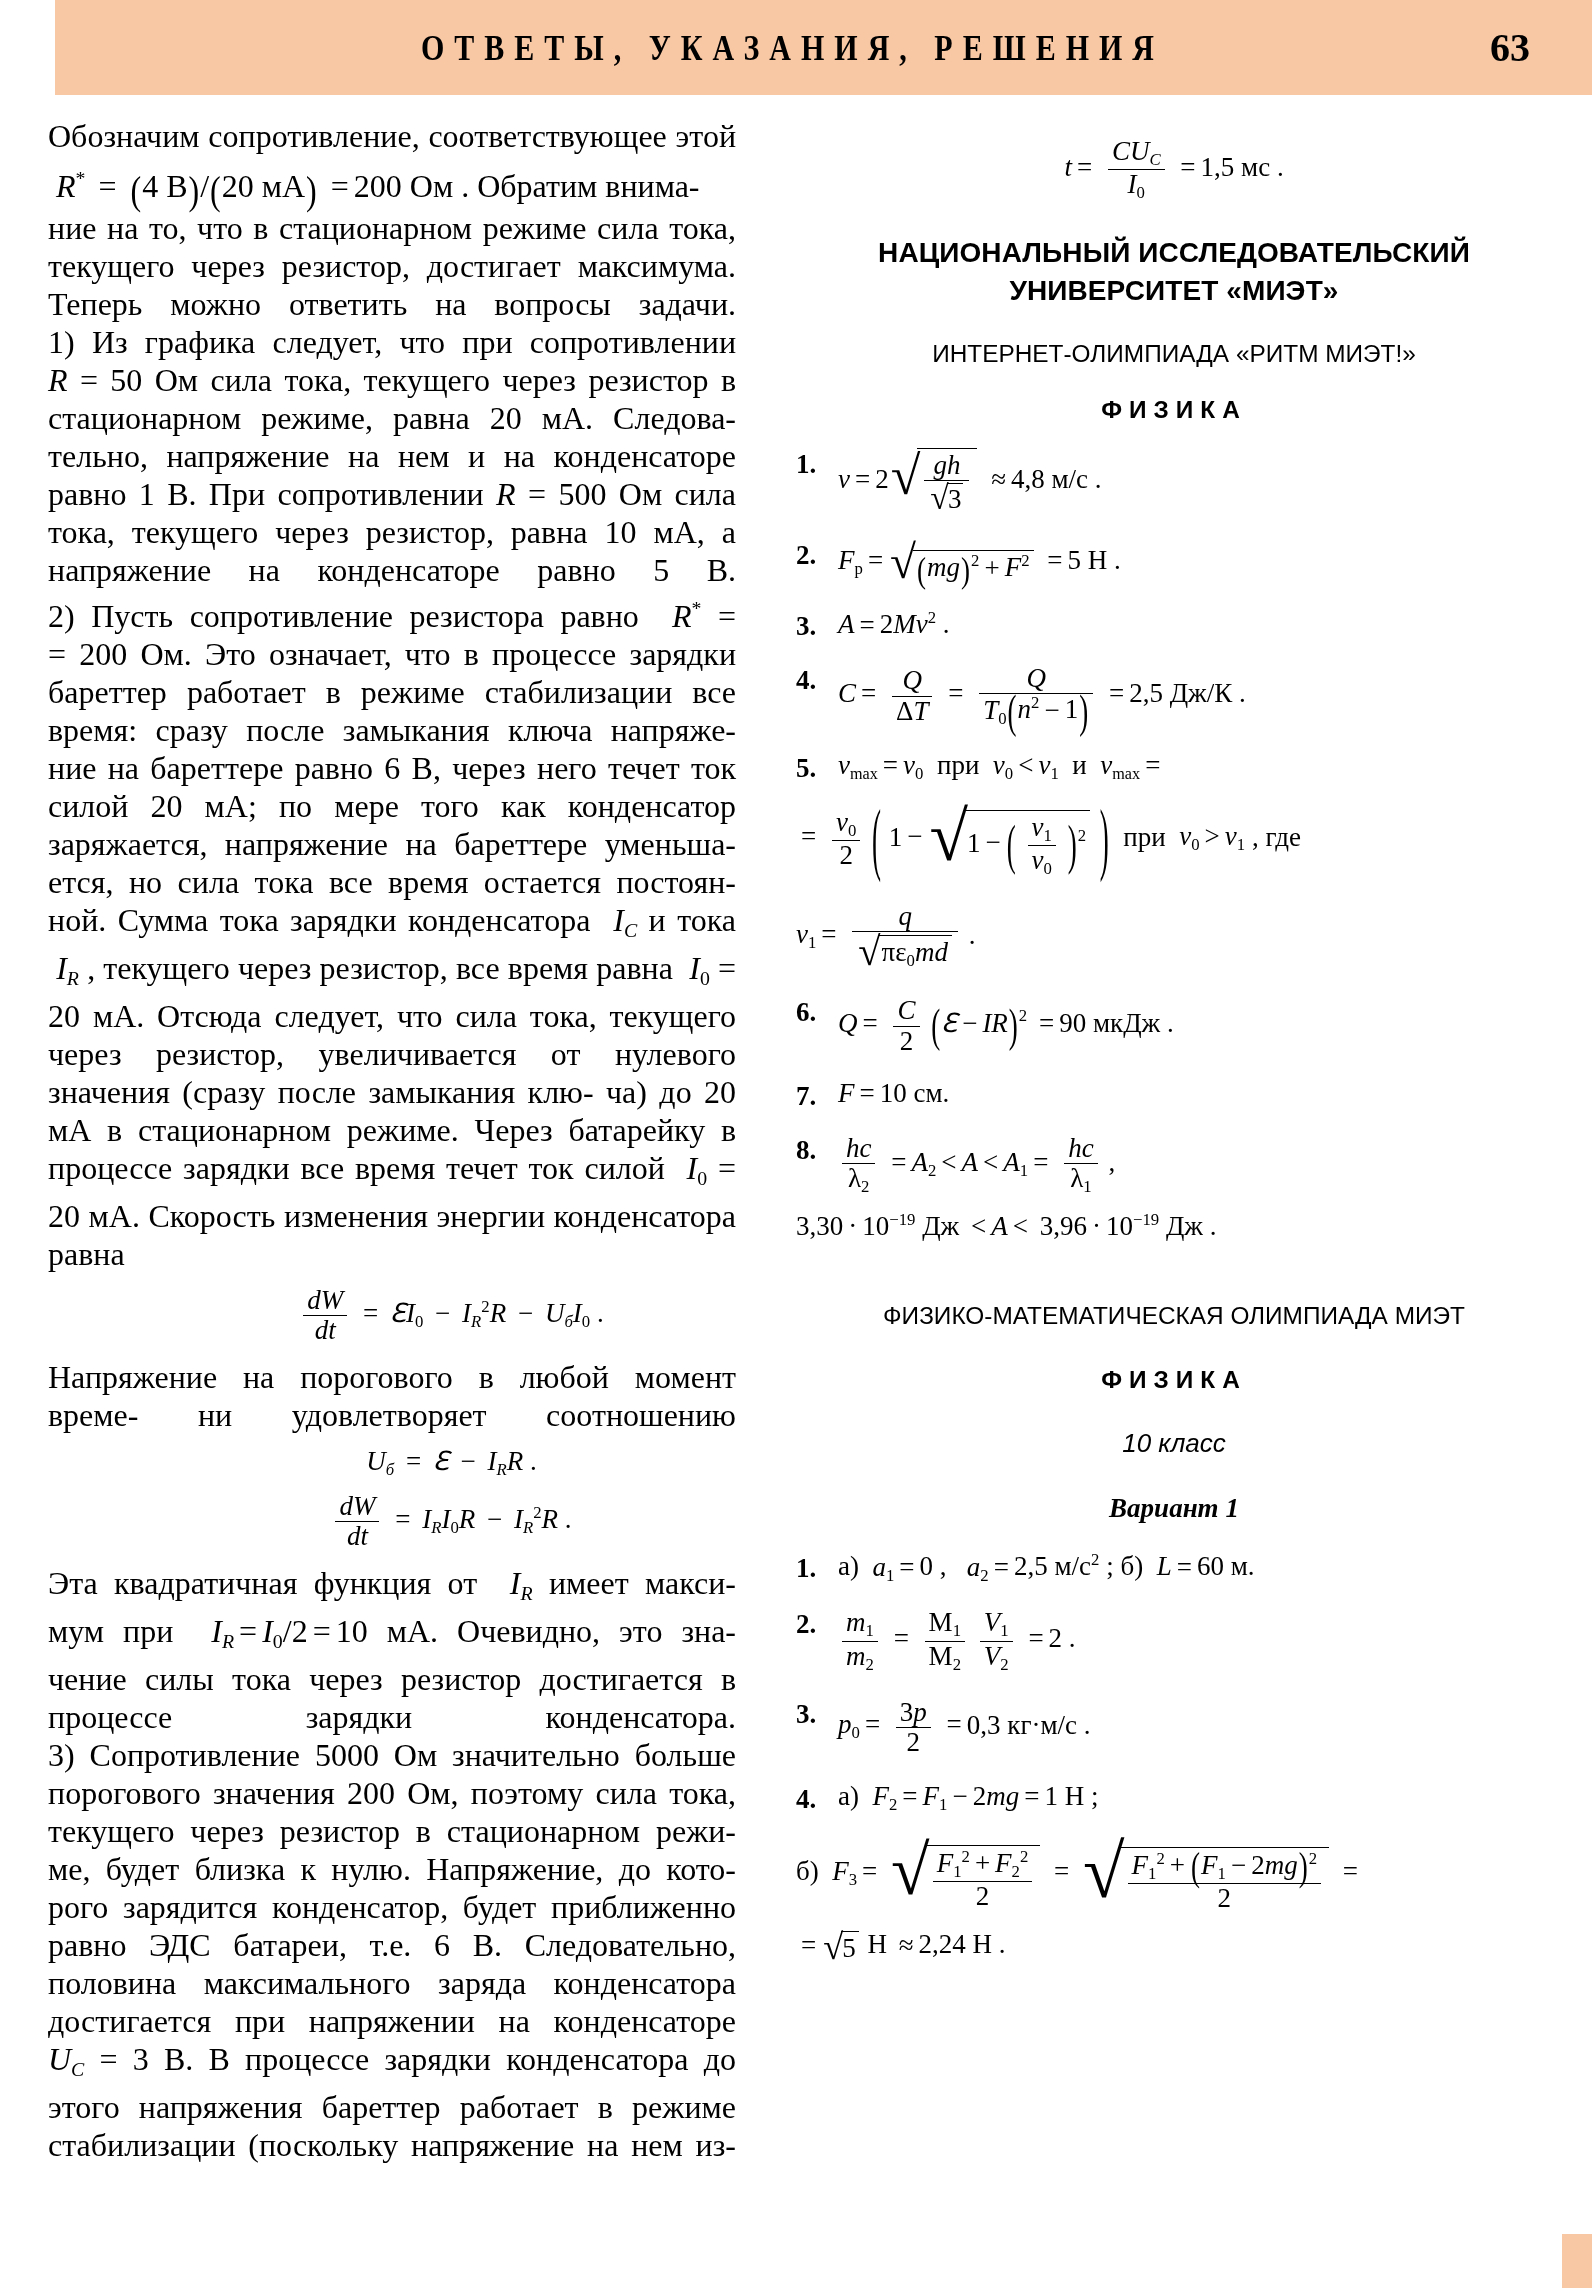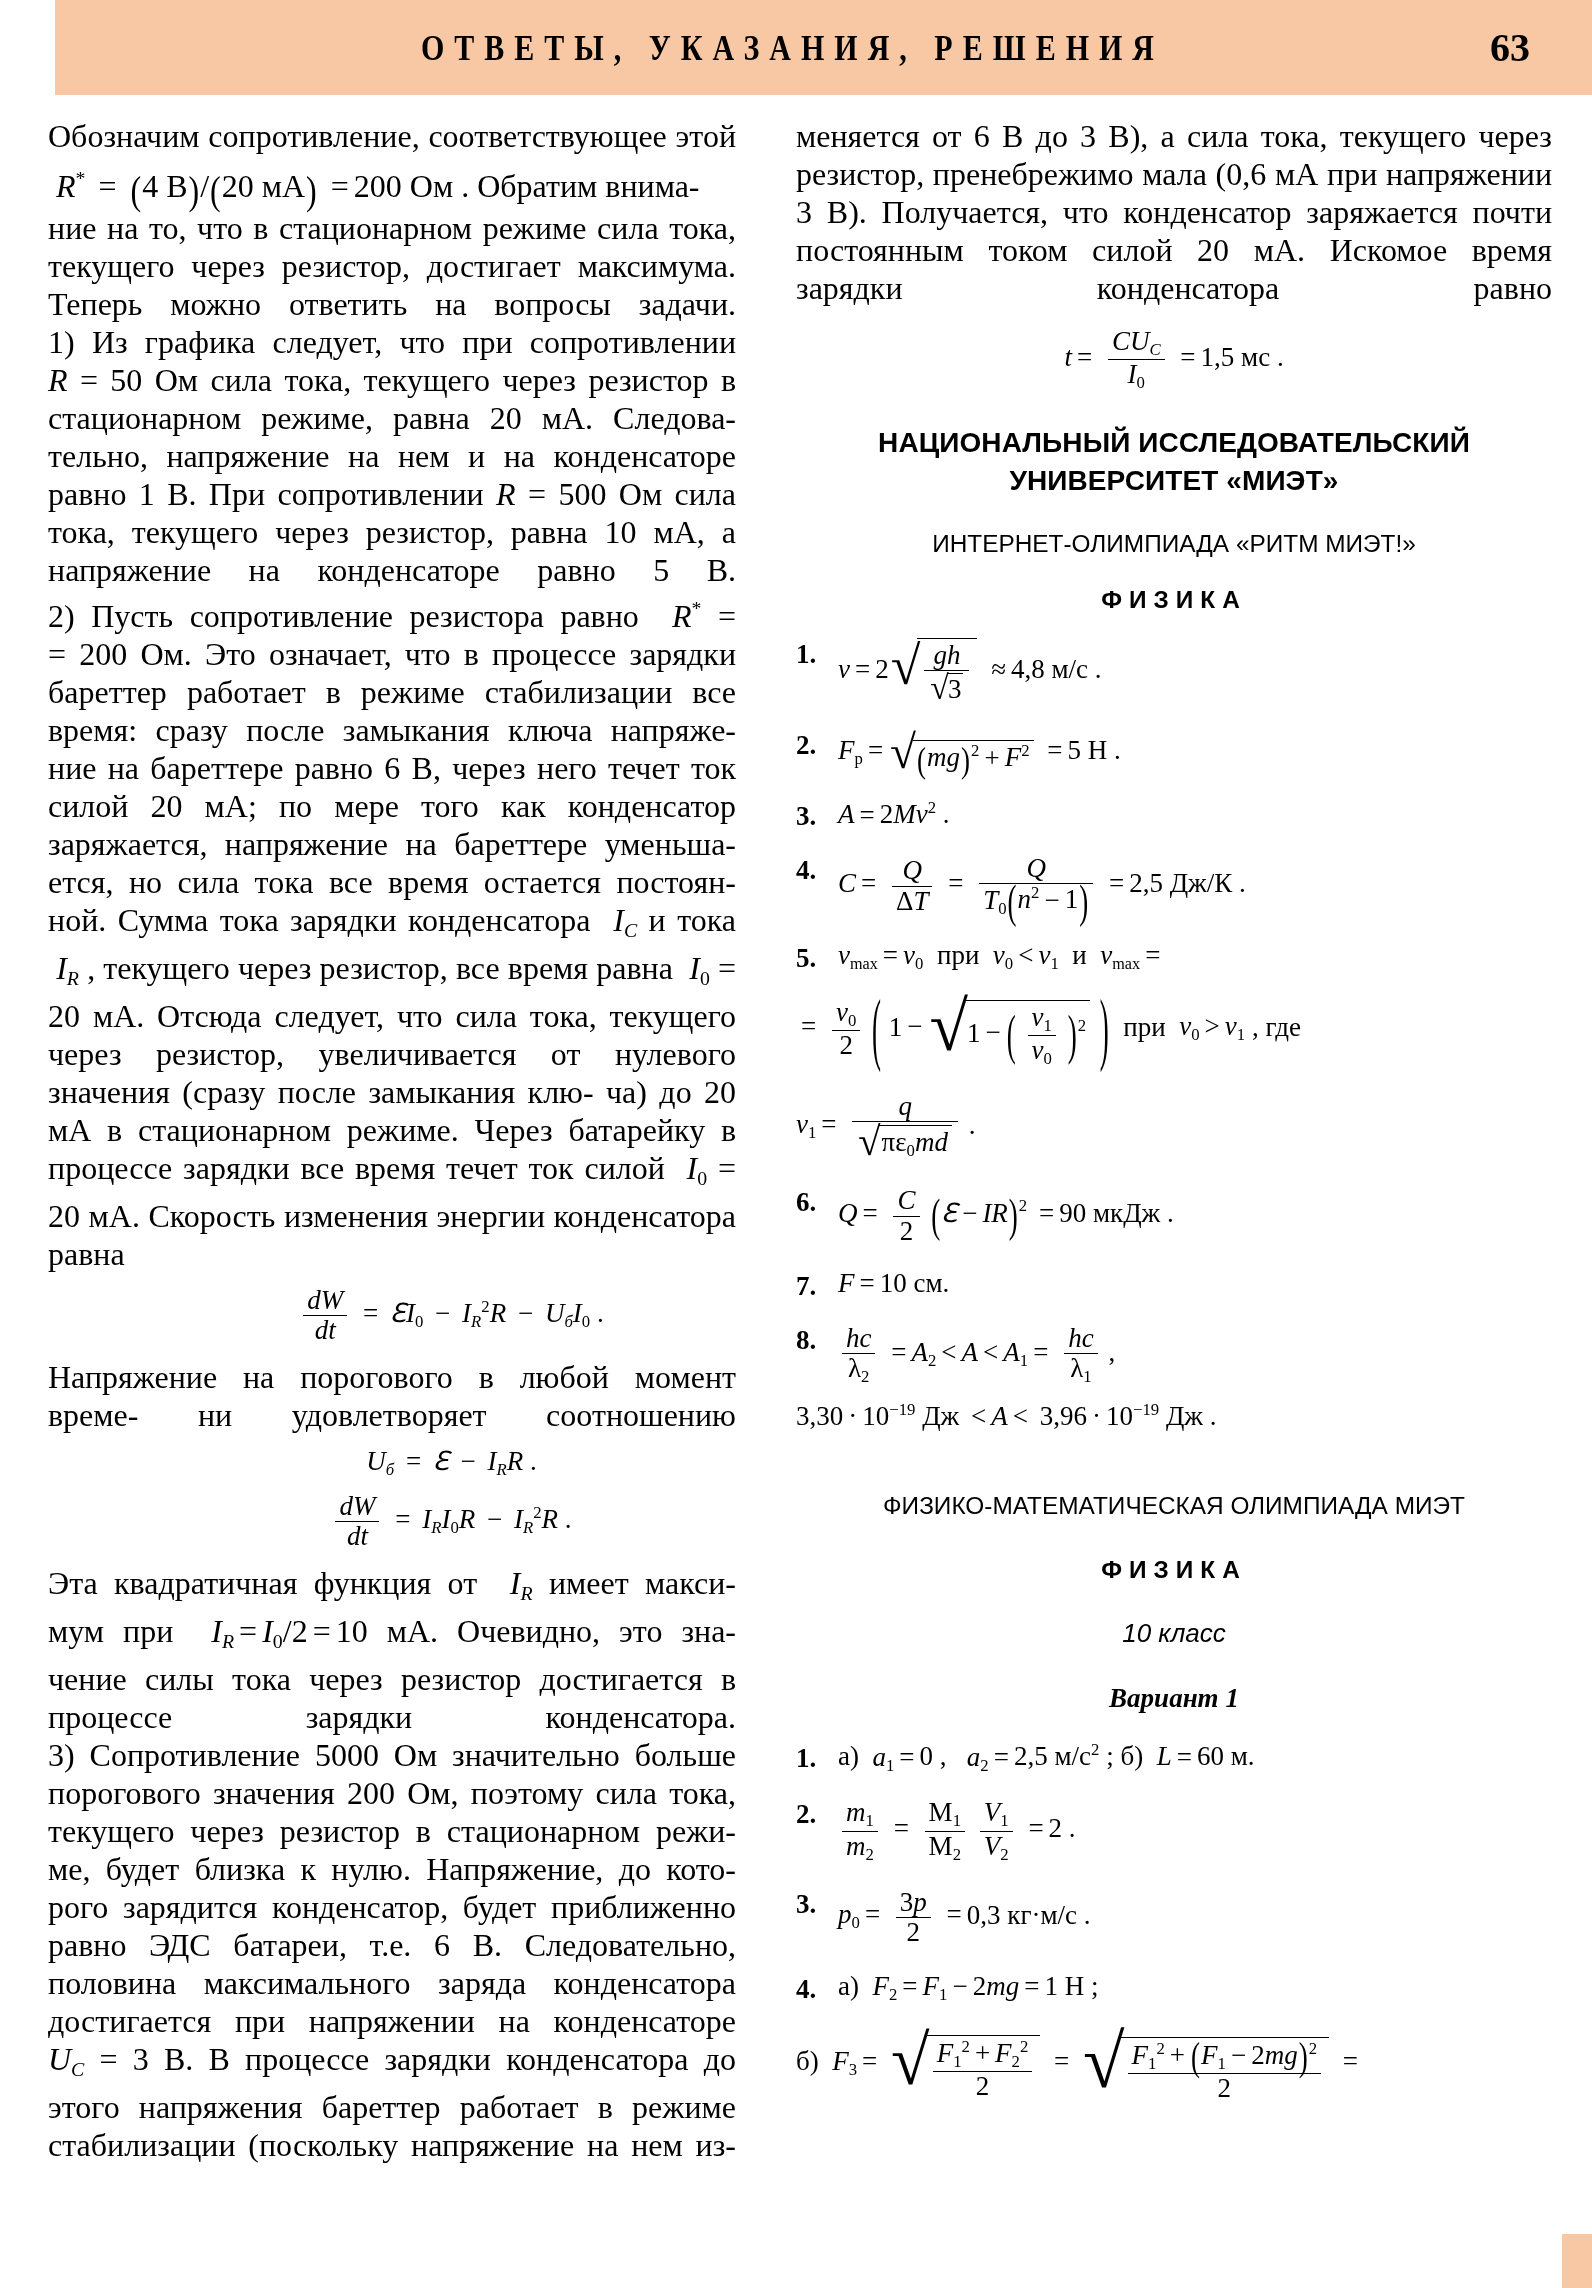--- a/index.html
+++ b/index.html
@@ -233,21 +233,20 @@
     <span>3) Сопротивление 5000 Ом значительно больше порогового значения 200 Ом, поэтому сила тока, текущего через резистор в стационарном режи- ме, будет близка к нулю. Напряжение, до кото- рого зарядится конденсатор, будет приближенно равно ЭДС батареи, т.е. 6 В. Следовательно, половина максимального заряда конденсатора достигается при напряжении на конденсаторе</span>
     <br>
     <span class="mi">U<sub>C</sub></span>
     <span>= 3 В. В процессе зарядки конденсатора до этого напряжения бареттер работает в режиме стабилизации (поскольку напряжение на нем из-</span>
   </p>
 
 </div>
 
 <div class="column" id="col-right">
 
-  <p class="para">меняется от 6 В до 3 В), а сила тока, текущего через резистор, пренебрежимо мала (0,6 мА при напряжении 3 В). Получается, что конденсатор заряжается почти постоянным током силой 20 мА. Искомое время зарядки конденсатора равно</p>
 
   <div class="eq-block" style="margin-top:20px;">
     <span class="mi">t</span><span class="op">=</span>
     <span class="frac">
       <span class="num"><span class="mi">CU<sub>C</sub></span></span>
       <span class="den"><span class="mi">I<sub class="up">0</sub></span></span>
     </span>
     <span class="op">=</span><span>1,5</span>&nbsp;<span>мс</span> .
   </div>
 
@@ -410,16 +409,20 @@
     <span class="sqrt"><span class="radsym" style="font-size:2.6em;vertical-align:-0.14em;">√</span><span class="rad" style="margin-left:-4px;">
       <span class="frac"><span class="num"><span class="mi">F<sub class="up">1</sub></span><sup>2</sup><span class="op">+</span><span class="mi">F<sub class="up">2</sub></span><sup>2</sup></span><span class="den">2</span></span>
     </span></span>
     <span class="op">=</span>
     <span class="sqrt"><span class="radsym" style="font-size:2.8em;vertical-align:-0.14em;">√</span><span class="rad" style="margin-left:-4px;">
       <span class="frac"><span class="num"><span class="mi">F<sub class="up">1</sub></span><sup>2</sup><span class="op">+</span><span class="bigparen" style="--s:1.5">(</span><span class="mi">F<sub class="up">1</sub></span><span class="op">−</span>2<span class="mi">mg</span><span class="bigparen" style="--s:1.5">)</span><sup>2</sup></span><span class="den">2</span></span>
     </span></span>
     <span class="op">=</span>
   </div>
 
+  <div class="cont" style="margin-top:16px;">
+    <span class="op">=</span><span class="sqrt"><span class="radsym" style="font-size:1.35em;">√</span><span class="rad" style="margin-left:-2px;padding:1px 3px 0 1px;">5</span></span>&nbsp;<span class="mup">Н</span>
+    <span class="op">≈</span><span>2,24</span>&nbsp;<span class="mup">Н</span> .
+  </div>
 
 </div>
 </div>
 
 
 </body></html>

